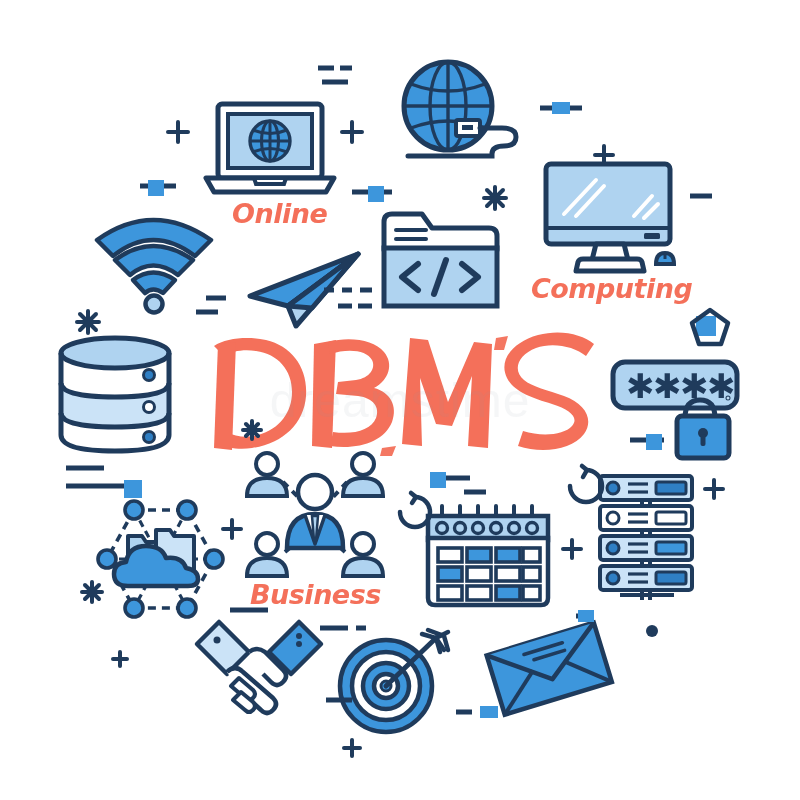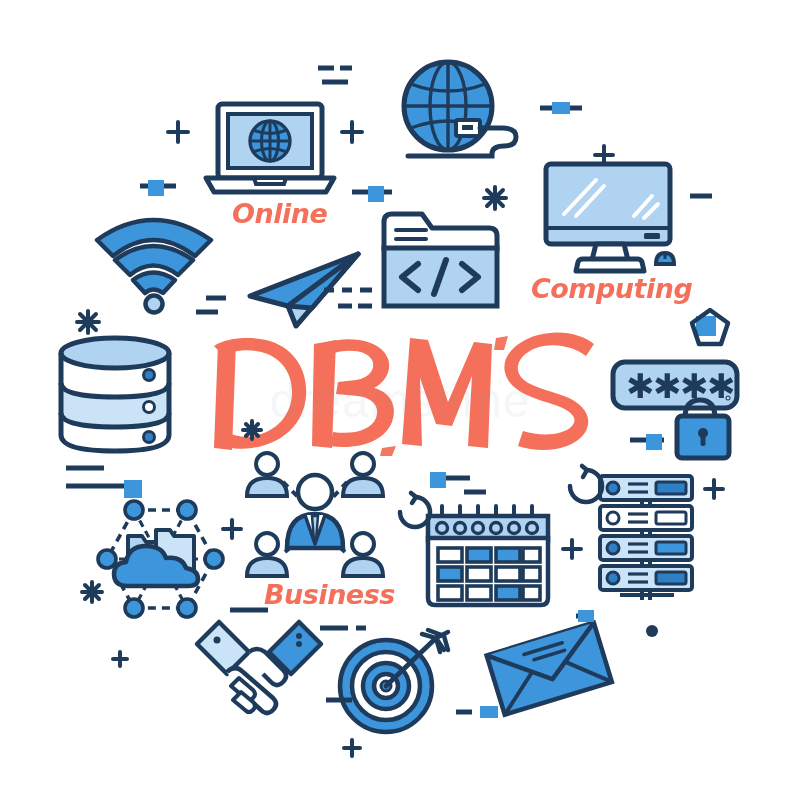--- a/index.html
+++ b/index.html
@@ -4,21 +4,21 @@
 <style>
   html,body{margin:0;padding:0;background:#ffffff;}
   body{width:800px;height:800px;overflow:hidden;font-family:"Liberation Sans",sans-serif;}
   .stage{position:relative;width:800px;height:800px;background:#fff;}
   .icon{position:absolute;}
   .icon svg{display:block;overflow:visible;}
   .label{position:absolute;color:#F4705A;white-space:nowrap;
          font-family:"DejaVu Sans",sans-serif;font-weight:700;font-style:italic;}
   .lbl-online{left:232px;top:198px;font-size:27px;letter-spacing:-.5px;}
   .lbl-computing{left:531px;top:273px;font-size:27px;letter-spacing:-.5px;}
-  .lbl-business{left:250px;top:579px;font-size:27px;letter-spacing:-.5px;margin-left:14px;}
+  .lbl-business{left:250px;top:579px;font-size:27px;letter-spacing:-.5px;}
   .title{position:absolute;left:196px;top:320px;width:420px;height:140px;}
   .title svg{display:block;}
   .deco{position:absolute;}
   .wm{position:absolute;left:50%;top:50%;transform:translate(-50%,-50%);
       font-family:"Liberation Sans",sans-serif;font-size:48px;color:rgba(140,150,165,.085);
       letter-spacing:1px;white-space:nowrap;pointer-events:none;}
 </style>
 </head>
 <body>
 

